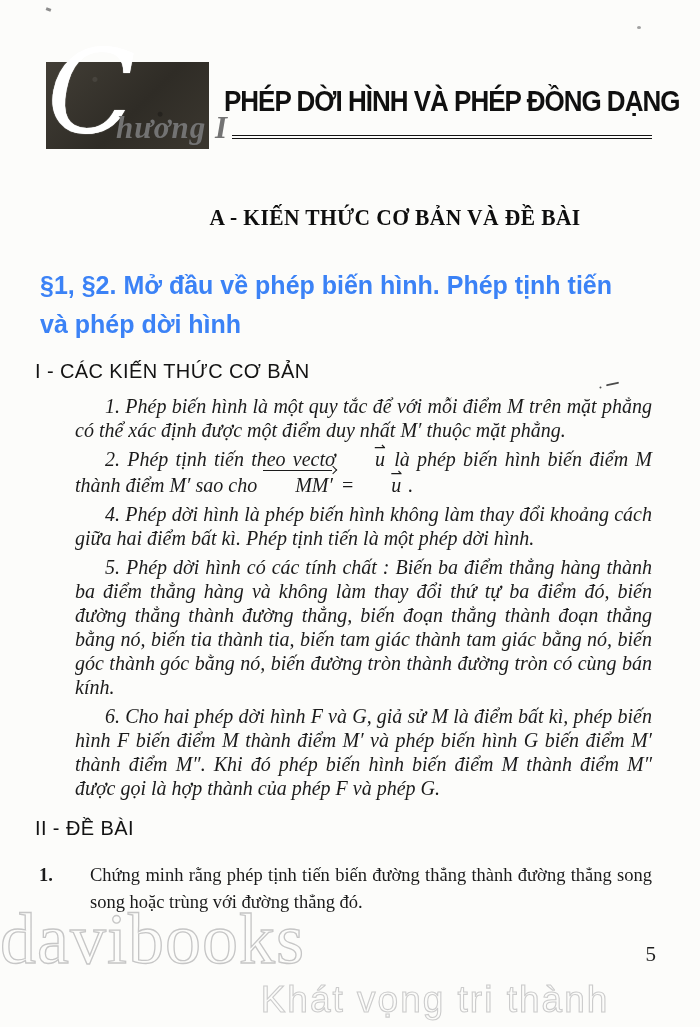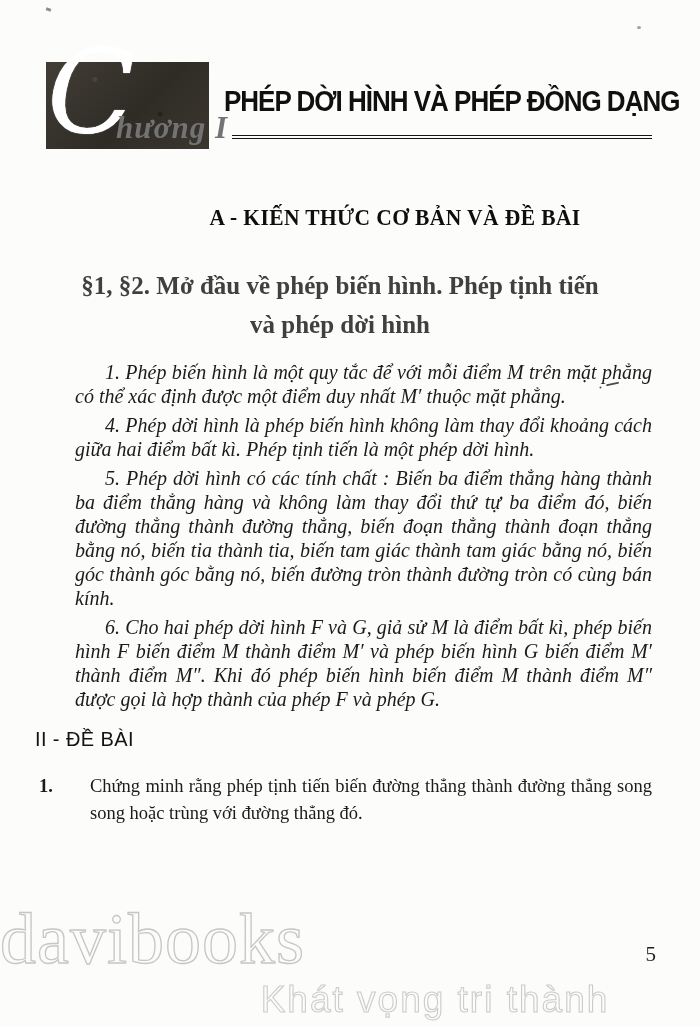--- a/index.html
+++ b/index.html
@@ -51,23 +51,22 @@
   
   .section-a-heading {
     position:absolute; left:125px; right:35px; top:204px;
     text-align:center;
     font-family:"Liberation Serif",serif; font-weight:bold;
     font-size:21.5px; letter-spacing:0.4px; color:#0e0e0e;
     transform:scaleY(1.08); transform-origin:top center;
   }
   .lesson-heading {
     position:absolute; left:40px; right:60px; top:266px;
-    text-align:center;
-    font-family:Liberation Serif, serif;
-    font-weight:bold; font-size:25px; line-height:39px; color:#404040;
+    font-family:Liberation Sans, sans-serif;
+    font-weight:bold; font-size:25px; line-height:39px; color:#3b82f6;
   }
 
   
   .content {
     position:absolute; left:35px; right:48px; top:360px;
   }
   .part-heading {
     font-family:"Liberation Sans","DejaVu Sans",sans-serif;
     font-size:20px; font-weight:400; letter-spacing:0.4px; color:#131313;
     margin:0 0 11px 0;
@@ -171,23 +170,25 @@
     <div>§1, §2. Mở đầu về phép biến hình. Phép tịnh tiến</div>
     <div>và phép dời hình</div>
   </div>
 
   <div class="stray-mark"></div>
   <div class="speck-a"></div>
   <div class="speck-b"></div>
 
   <div class="content">
 
+    <div class="part-heading">I - CÁC KIẾN THỨC CƠ BẢN</div>
 
     <p class="body-para">1. Phép biến hình là một quy tắc để với mỗi điểm M trên mặt phẳng có thể xác định được một điểm duy nhất M′ thuộc mặt phẳng.</p>
 
+    <p class="body-para"><span>2. Phép tịnh tiến theo vectơ </span><span class="vec"><span>u</span></span><span> là phép biến hình biến điểm M thành điểm M′ sao cho </span><span class="overarrow"><span>MM′</span></span><span> = </span><span class="vec"><span>u</span></span><span> .</span></p>
 
     <p class="body-para">4. Phép dời hình là phép biến hình không làm thay đổi khoảng cách giữa hai điểm bất kì. Phép tịnh tiến là một phép dời hình.</p>
     <p class="body-para">5. Phép dời hình có các tính chất : Biến ba điểm thẳng hàng thành ba điểm thẳng hàng và không làm thay đổi thứ tự ba điểm đó, biến đường thẳng thành đường thẳng, biến đoạn thẳng thành đoạn thẳng bằng nó, biến tia thành tia, biến tam giác thành tam giác bằng nó, biến góc thành góc bằng nó, biến đường tròn thành đường tròn có cùng bán kính.</p>
     <p class="body-para">6. Cho hai phép dời hình F và G, giả sử M là điểm bất kì, phép biến hình F biến điểm M thành điểm M′ và phép biến hình G biến điểm M′ thành điểm M″. Khi đó phép biến hình biến điểm M thành điểm M″ được gọi là hợp thành của phép F và phép G.</p>
 
     <div class="part-heading second">II - ĐỀ BÀI</div>
 
     <div class="exercise">
       <div class="exercise-number">1.</div>
       <div class="exercise-text">Chứng minh rằng phép tịnh tiến biến đường thẳng thành đường thẳng song song hoặc trùng với đường thẳng đó.</div>

